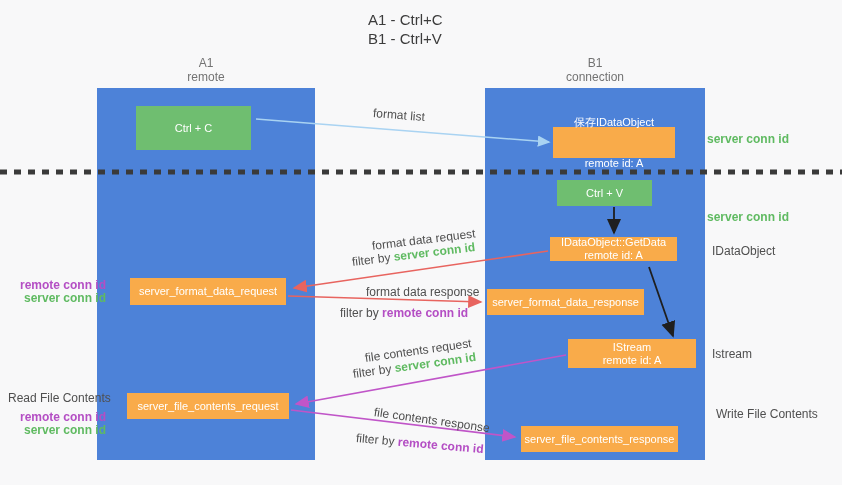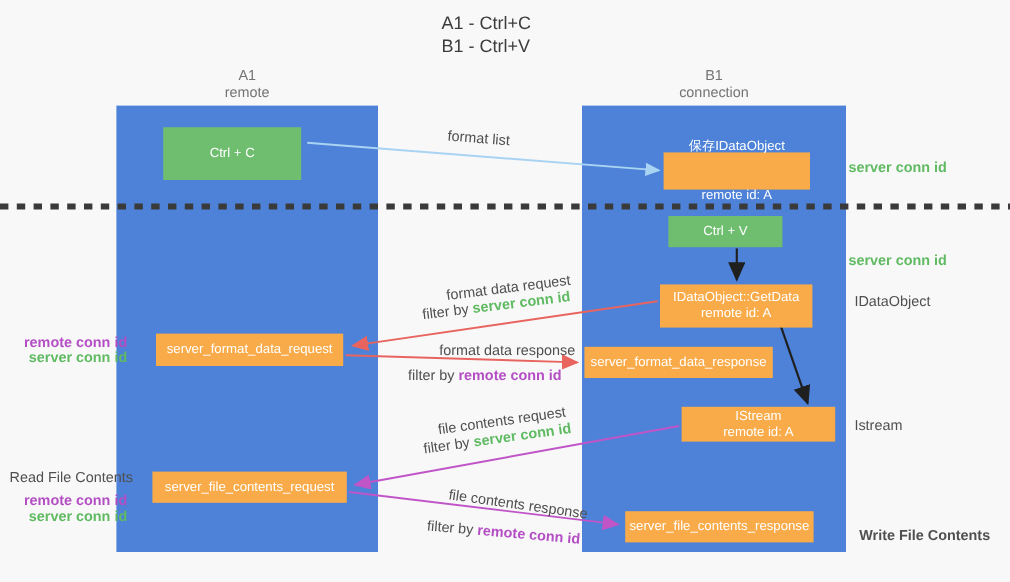--- a/index.html
+++ b/index.html
@@ -115,21 +115,21 @@
 
   <div class="node orange" style="left:553px;top:127px;width:122px;height:31px;gap:28px;">
     <span>保存IDataObject</span>
     <span>remote id: A</span>
   </div>
 
   <div class="node green" style="left:557px;top:180px;width:95px;height:26px;">
     <span>Ctrl + V</span>
   </div>
 
-  <div class="node orange" style="left:550px;top:237px;width:127px;height:36px;">
+  <div class="node orange" style="left:550px;top:237px;width:127px;height:24px;">
     <span>IDataObject::GetData</span>
     <span>remote id: A</span>
   </div>
 
   <div class="node orange" style="left:130px;top:278px;width:156px;height:27px;">
     <span>server_format_data_request</span>
   </div>
 
   <div class="node orange" style="left:487px;top:289px;width:157px;height:26px;">
     <span>server_format_data_response</span>
@@ -145,21 +145,21 @@
   </div>
 
   <div class="node orange" style="left:521px;top:426px;width:157px;height:26px;">
     <span>server_file_contents_response</span>
   </div>
 
   <div class="side-label green-text" style="left:707px;top:133px;">server conn id</div>
   <div class="side-label green-text" style="left:707px;top:211px;">server conn id</div>
   <div class="side-label" style="left:712px;top:245px;">IDataObject</div>
   <div class="side-label" style="left:712px;top:348px;">Istream</div>
-  <div class="side-label" style="left:716px;top:440px;font-weight:bold;">Write File Contents</div>
+  <div class="side-label" style="left:716px;top:408px;">Write File Contents</div>
 
   <div class="conn-ids" style="top:279px;">
     <div class="purple-text">remote conn id</div>
     <div class="green-text">server conn id</div>
   </div>
 
   <div class="side-label" style="left:8px;top:392px;">Read File Contents</div>
 
   <div class="conn-ids" style="top:411px;">
     <div class="purple-text">remote conn id</div>

